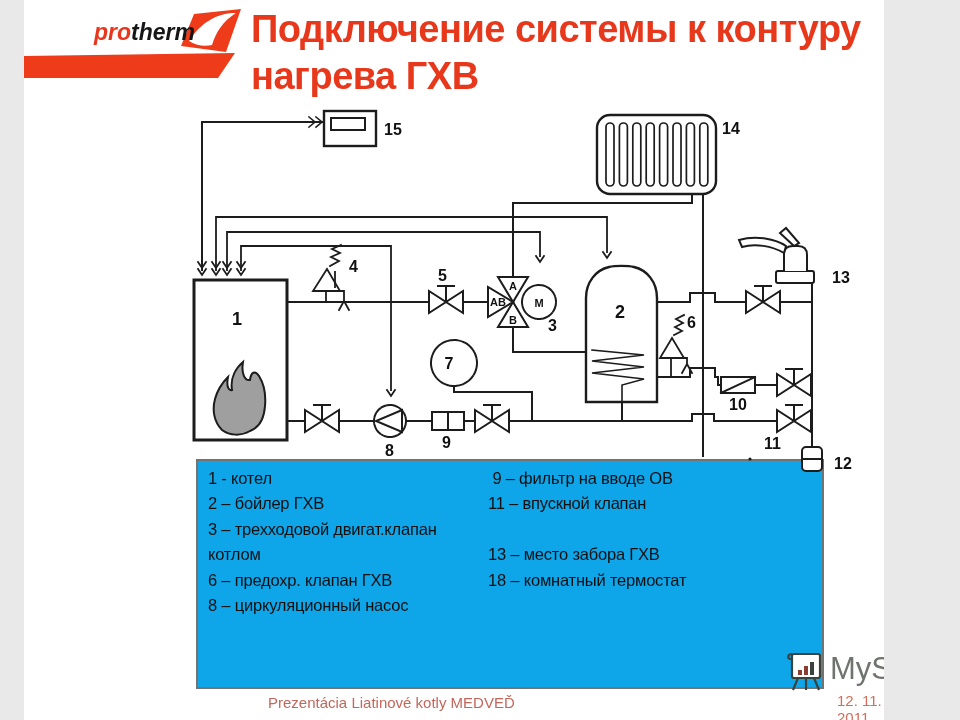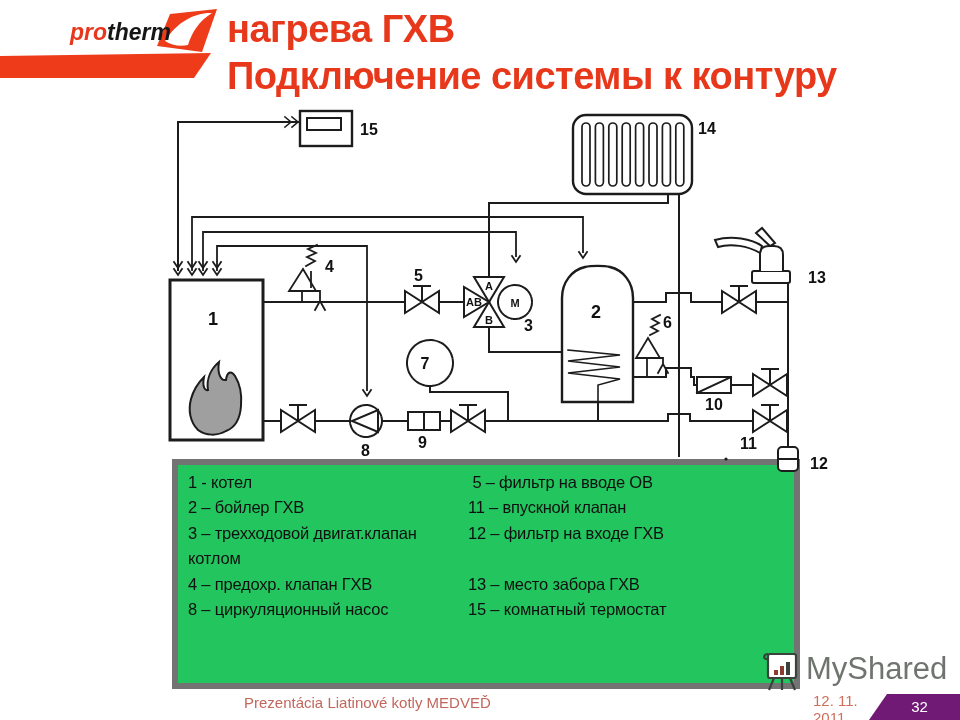--- a/index.html
+++ b/index.html
@@ -1,26 +1,26 @@
 <!DOCTYPE html>
 <html><head>
 <meta charset="utf-8">
 <style>
   html,body{margin:0;padding:0;background:#e9e9e9;}
-  #slide{position:relative;width:960px;height:720px;background:#ffffff;overflow:hidden;
-         font-family:"Liberation Sans",sans-serif;}
+  #slide{position:relative;width:860px;height:720px;background:#ffffff;overflow:hidden;
+         font-family:"Liberation Sans",sans-serif;margin-left:24px;}
   
   #logo{position:absolute;left:0;top:4px;width:225px;height:92px;z-index:1;}
   #title{position:absolute;left:227px;top:6px;width:710px;z-index:1;
          color:#e8381c;font-weight:bold;font-size:38px;line-height:47px;letter-spacing:-.5px;}
   
   #diagram{position:absolute;left:0;top:0;width:960px;height:720px;z-index:5;pointer-events:none;}
   
   #legend{position:absolute;left:172px;top:459px;width:628px;height:230px;z-index:2;
-          background:#22c55e;border:6px solid #737373;box-sizing:border-box;}
+          background:#0ea5e9;border:2px solid #737373;box-sizing:border-box;}
   .lcol{position:absolute;top:5px;}
   .lcol.left{left:10px;width:290px;}
   .lcol.right{left:290px;width:335px;}
   .lrow{height:25.4px;line-height:25.4px;font-size:16.5px;letter-spacing:-.2px;color:#101010;
         white-space:pre;overflow:visible;}
   
   #watermark{position:absolute;left:758px;top:646px;z-index:6;display:flex;align-items:center;gap:4px;}
   #watermark .wm-text{font-size:31px;color:#70746e;letter-spacing:0;}
   
   #footer-pres{position:absolute;left:244px;top:694px;z-index:6;font-size:15px;color:#c2675c;}
@@ -39,40 +39,39 @@
 <div id="slide">
 
   <svg id="logo" viewBox="0 0 225 92">
     <polygon points="170,10 217,5 202,48 157,42" fill="#ee3b1a"></polygon>
     <path d="M165,37 C177,17 197,8 212,9 C199,17 192,28 188,41 C180,43 171,41 165,37 Z" fill="#ffffff"></path>
     <text x="70" y="36" font-size="23" font-weight="bold" font-style="italic"><tspan fill="#e8371c">pro</tspan><tspan fill="#161616">therm</tspan></text>
     <polygon points="0,52 211,49 194,74 0,74" fill="#ee3b1a"></polygon>
   </svg>
 
   <div id="title">
+    <div>Подключение системы к контуру</div>
     <div>нагрева ГХВ</div>
-    <div>Подключение системы к контуру</div>
   </div>
 
   <div id="legend">
     <div class="lcol left">
       <div class="lrow">1 - котел</div>
       <div class="lrow">2 – бойлер ГХВ</div>
       <div class="lrow">3 – трехходовой двигат.клапан</div>
       <div class="lrow">котлом</div>
-      <div class="lrow">4 – предохр. клапан ГХВ</div>
+      <div class="lrow">6 – предохр. клапан ГХВ</div>
       <div class="lrow">8 – циркуляционный насос</div>
     </div>
     <div class="lcol right">
-      <div class="lrow"> 5 – фильтр на вводе ОВ</div>
+      <div class="lrow"> 9 – фильтр на вводе ОВ</div>
       <div class="lrow">11 – впускной клапан</div>
-      <div class="lrow">12 – фильтр на входе ГХВ</div>
       <div class="lrow"></div>
       <div class="lrow">13 – место забора ГХВ</div>
-      <div class="lrow">15 – комнатный термостат</div>
+      <div class="lrow">18 – комнатный термостат</div>
       <div class="lrow"></div>
     </div>
   </div>
 
   <svg id="diagram" viewBox="0 0 960 720">
     <g stroke="#1c1c1c" stroke-width="2" fill="none" stroke-linecap="square">
 
       <g>
         <path d="M300,122 H178 V270"></path>
         <path d="M285,117 L291,122 L285,127 M292,117 L298,122 L292,127" stroke-width="1.6"></path>

